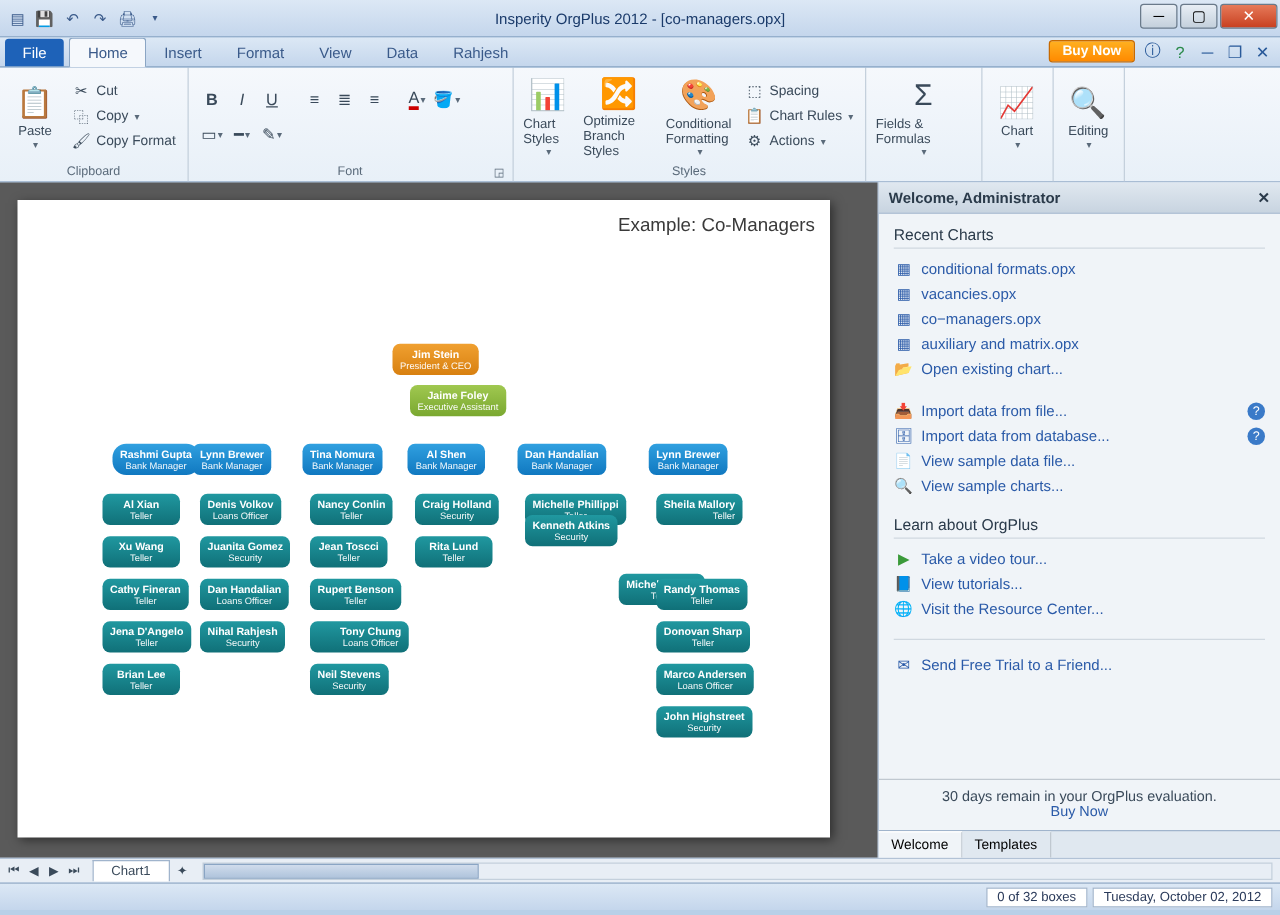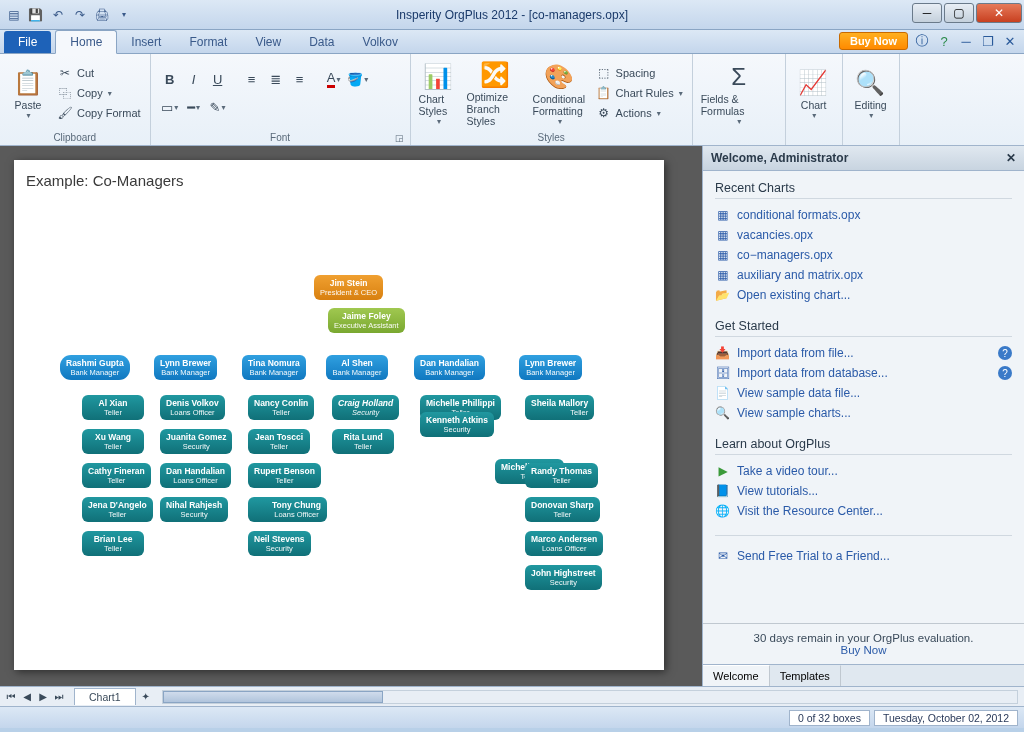--- a/index.html
+++ b/index.html
@@ -38,21 +38,21 @@
 .s-icon { width: 16px; height: 16px; display: inline-flex; align-items: center; justify-content: center; font-size: 12px; }
 .icon-row { display: flex; gap: 2px; }
 .icon-btn { width: 22px; height: 22px; display: flex; align-items: center; justify-content: center; font-size: 13px; color: #3a4a5a; cursor: pointer; border-radius: 2px; }
 .font-block { display: flex; flex-direction: column; gap: 6px; justify-content: center; padding: 4px 2px; }
 .dd { font-size: 8px; color: #5a6a7a; margin-left: 1px; }
 
 
 .mainarea { display: flex; height: 540px; }
 .canvas-pane { flex: 1; background: #5a5a5a; padding: 14px; overflow: hidden; position: relative; }
 .canvas { background: #fff; width: 650px; height: 510px; box-shadow: 2px 2px 8px rgba(0,0,0,.5); padding: 12px; position: relative; }
-.chart-title { text-align: left; font-size: 15px; color: #3a3a3a; margin-bottom: 52px; }
+.chart-title { text-align: right; font-size: 15px; color: #3a3a3a; margin-bottom: 52px; }
 .org-box { border-radius: 6px; padding: 3px 6px; text-align: center; font-size: 8.5px; line-height: 1.2; color: #fff; position: absolute; min-width: 62px; }
 .org-box .nm { font-weight: bold; }
 .org-box .rl { font-size: 7.5px; opacity: .95; }
 .b-orange { background: linear-gradient(#f0a030,#d88010); }
 .b-green { background: linear-gradient(#a0c850,#7aa830); margin-left: 44px; }
 .b-blue { background: linear-gradient(#30a0e0,#1078c0); }
 .b-teal { background: linear-gradient(#2098a0,#107078); }
 
 
 .sidepanel { width: 322px; background: #f0f4f8; border-left: 1px solid #a0b4cc; display: flex; flex-direction: column; }
@@ -99,21 +99,21 @@
   </div>
 </div>
 
 <div class="tabrow">
   <div class="file-tab">File</div>
   <div class="tab active">Home</div>
   <div class="tab">Insert</div>
   <div class="tab">Format</div>
   <div class="tab">View</div>
   <div class="tab">Data</div>
-  <div class="tab">Volkov</div>
+  <div class="tab">Rahjesh</div>
   <div class="tab-right">
     <div class="buy-btn">Buy Now</div>
     <div class="help-icon">ⓘ</div>
     <div class="help-icon" style="color:#2a8a4a">?</div>
     <div class="help-icon">─</div>
     <div class="help-icon">❐</div>
     <div class="help-icon">✕</div>
   </div>
 </div>
 
@@ -250,21 +250,21 @@
       <div class="chart-title">Example: Co-Managers</div>
       <div id="org-container">
           <div class="org-box b-orange" style="left: 300px; top: 115px; text-align: center;">
             <div class="nm">Jim Stein</div>
             <div class="rl">President &amp; CEO</div>
           </div>
           <div class="org-box b-green" style="left: 270px; top: 148px;">
             <div class="nm">Jaime Foley</div>
             <div class="rl">Executive Assistant</div>
           </div>
-          <div class="org-box b-blue" style="left: 46px; top: 195px; border-radius: 11px;">
+          <div class="org-box b-blue" style="left: 76px; top: 195px; border-radius: 11px;">
             <div class="nm">Rashmi Gupta</div>
             <div class="rl">Bank Manager</div>
           </div>
           <div class="org-box b-teal" style="left: 68px; top: 235px;">
             <div class="nm">Al Xian</div>
             <div class="rl">Teller</div>
           </div>
           <div class="org-box b-teal" style="left: 68px; top: 269px;">
             <div class="nm">Xu Wang</div>
             <div class="rl">Teller</div>
@@ -322,21 +322,21 @@
             <div class="rl">Loans Officer</div>
           </div>
           <div class="org-box b-teal" style="left: 234px; top: 371px;">
             <div class="nm">Neil Stevens</div>
             <div class="rl">Security</div>
           </div>
           <div class="org-box b-blue" style="left: 312px; top: 195px;">
             <div class="nm">Al Shen</div>
             <div class="rl">Bank Manager</div>
           </div>
-          <div class="org-box b-teal" style="left: 318px; top: 235px; font-style: italic;">
+          <div class="org-box b-teal" style="left: 318px; top: 235px;">
             <div class="nm">Craig Holland</div>
             <div class="rl">Security</div>
           </div>
           <div class="org-box b-teal" style="left: 318px; top: 269px;">
             <div class="nm">Rita Lund</div>
             <div class="rl">Teller</div>
           </div>
           <div class="org-box b-blue" style="left: 400px; top: 195px;">
             <div class="nm">Dan Handalian</div>
             <div class="rl">Bank Manager</div>
@@ -406,21 +406,20 @@
               <span class="sp-ico">▦</span>
               <span>auxiliary and matrix.opx</span>
             </div>
           </div>
         <div class="sp-link">
             <span class="sp-ico">📂</span>
             <span>Open existing chart...</span>
           </div>
       </div>
       <div class="sp-section">
-        <div class="sp-title">Get Started</div>
         <div class="sp-link">
             <span class="sp-ico">📥</span>
             <span>Import data from file...</span>
             <span class="q-help">?</span>
           </div>
         <div class="sp-link">
             <span class="sp-ico">🗄</span>
             <span>Import data from database...</span>
             <span class="q-help">?</span>
           </div>

